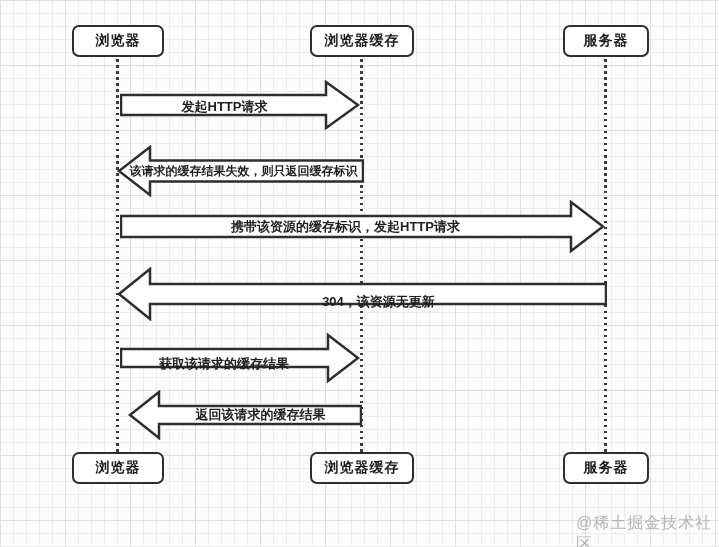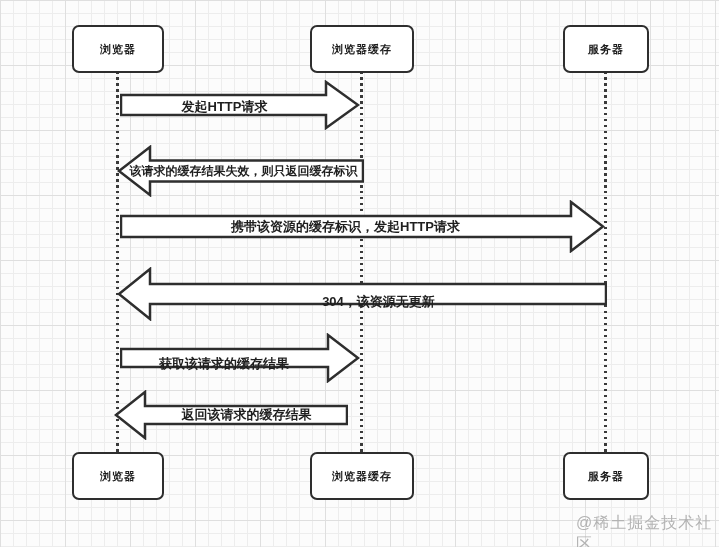--- a/index.html
+++ b/index.html
@@ -15,28 +15,28 @@
     background-color: #fcfcfc;
     background-image:
       linear-gradient(#dfdfdf 1px, transparent 1px),
       linear-gradient(90deg, #dfdfdf 1px, transparent 1px),
       linear-gradient(#ededed 1px, transparent 1px),
       linear-gradient(90deg, #ededed 1px, transparent 1px);
     background-size: 65px 65px, 65px 65px, 13px 13px, 13px 13px;
   }
   .actor-box {
     position: absolute;
-    height: 48px;
+    height: 32px;
     background: #ffffff;
     border: 2px solid #2e2e2e;
     border-radius: 7px;
     display: flex;
     align-items: center;
     justify-content: center;
-    font-size: 11px;
+    font-size: 14px;
     font-weight: 600;
     color: #1c1c1c;
     letter-spacing: 1px;
     z-index: 3;
   }
   .lifeline {
     position: absolute;
     width: 3px;
     top: 59px;
     height: 394px;
@@ -121,21 +121,21 @@
     <span class="msg-label" style="left:33px; right:0; top:17px; height:36px;">304，该资源无更新</span>
   </div>
 
   <div class="msg" style="left:120px; top:333px; width:240px; height:50px;">
     <svg width="240" height="50" viewBox="0 0 240 50">
       <polygon points="1,16 208,16 208,2 238,25 208,48 208,34 1,34" fill="#ffffff" stroke="#2e2e2e" stroke-width="2.5" stroke-linejoin="miter"></polygon>
     </svg>
     <span class="msg-label" style="left:0; right:32px; top:16px; height:29px;">获取该请求的缓存结果</span>
   </div>
 
-  <div class="msg" style="left:114px; top:390px; width:234px; height:50px;">
+  <div class="msg" style="left:128px; top:390px; width:234px; height:50px;">
     <svg width="234" height="50" viewBox="0 0 234 50">
       <polygon points="233,16 31,16 31,2 2,25 31,48 31,34 233,34" fill="#ffffff" stroke="#2e2e2e" stroke-width="2.5" stroke-linejoin="miter"></polygon>
     </svg>
     <span class="msg-label" style="left:31px; right:0; top:16px; height:18px;">返回该请求的缓存结果</span>
   </div>
 
   <div class="actor-box" style="left:72px; top:452px; width:92px;">浏览器</div>
   <div class="actor-box" style="left:310px; top:452px; width:104px;">浏览器缓存</div>
   <div class="actor-box" style="left:563px; top:452px; width:86px;">服务器</div>
 

